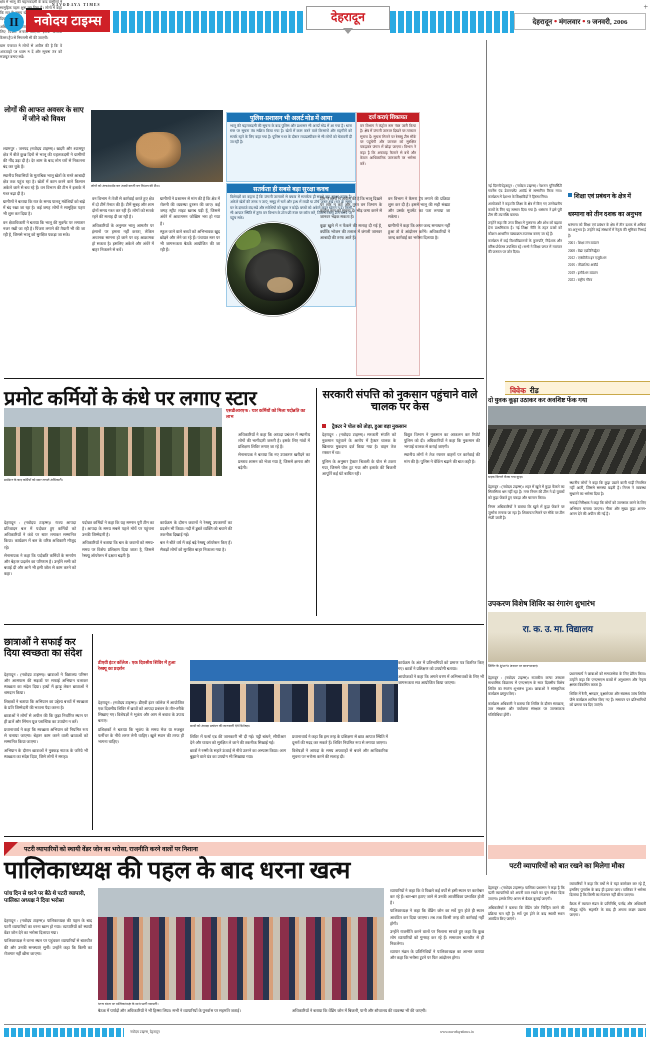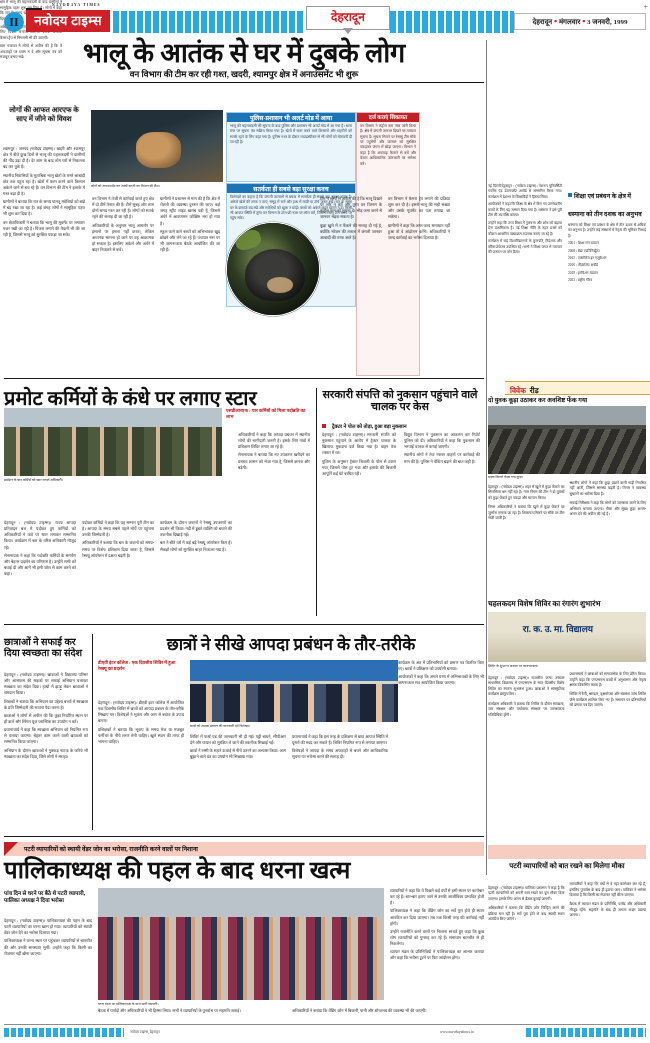--- a/index.html
+++ b/index.html
@@ -161,31 +161,27 @@
     <div class="mh-bars-l"></div>
     <div class="mh-edition">
       <span>देहरादून</span>
     </div>
     <div class="mh-bars-r"></div>
     <div class="mh-date">
       <span>देहरादून</span>
       <span class="dot">•</span>
       <span>मंगलवार</span>
       <span class="dot">•</span>
-      <span>3 जनवरी, 1999</span>
+      <span>9 जनवरी, 2006</span>
     </div>
     <div class="mh-plus">+</div>
   </div>
 
-  <div class="lead">
-    <div class="hl lead-hl">भालू के आतंक से घर में दुबके लोग</div>
-    <div class="sub lead-sub">वन विभाग की टीम कर रही गश्त, खदरी, श्यामपुर क्षेत्र में अनाउंसमेंट भी शुरू</div>
-  </div>
-
-  <div class="lead-l-kicker">लोगों की आफत आरएफ के साए में जीने को विवश</div>
+
+  <div class="lead-l-kicker">लोगों की आफत अवसर के साए में जीने को विवश</div>
 
   <div class="photo p-car lead-photo1"></div>
   <div class="cap lead-photo1cap">लोगों को अनाउंसमेंट कर अलर्ट करती वन विभाग की टीम।</div>
 
   <div class="bluebox box-police">
     <div class="bluehdr">पुलिस-प्रशासन भी अलर्ट मोड में आया</div>
     <div class="bluebody">भालू की चहलकदमी की सूचना के बाद पुलिस और प्रशासन भी अलर्ट मोड में आ गया है। थाना स्तर पर सूचना तंत्र सक्रिय किया गया है। खेतों में काम करने वाले किसानों और राहगीरों को सतर्क रहने के लिए कहा गया है। पुलिस गश्त के दौरान लाउडस्पीकर से भी लोगों को चेतावनी दी जा रही है।</div>
   </div>
 
   <div class="bluebox box-satark">
@@ -278,21 +274,21 @@
     </div>
     <div class="cap">सड़क किनारे फेंका गया कूड़ा।</div>
     <div class="rr-body" style="margin-top:2px;">
       <p>देहरादून : (नवोदय टाइम्स)। शहर में खुले में कूड़ा फेंकने का सिलसिला थम नहीं रहा है। नगर निगम की टीम ने दो युवकों को कूड़ा फेंकते हुए पकड़ा और चालान किया।</p>
       <p>निगम अधिकारियों ने बताया कि खुले में कूड़ा फेंकने पर जुर्माना लगाया जा रहा है। शिकायत मिलने पर मौके पर टीम भेजी जाती है।</p>
       <p>स्थानीय लोगों ने कहा कि कूड़ा उठाने वाली गाड़ी नियमित नहीं आती, जिससे समस्या बढ़ती है। निगम ने व्यवस्था सुधारने का भरोसा दिया है।</p>
       <p>सफाई निरीक्षक ने कहा कि लोगों को जागरूक करने के लिए अभियान चलाया जाएगा। गीला और सूखा कूड़ा अलग-अलग देने की अपील की गई है।</p>
     </div>
   </div>
 
-  <div class="hl" style="position:absolute;left:488px;top:600px;width:158px;font-size:7.4px;">चहलकदम विशेष शिविर का रंगारंग शुभारंभ</div>
+  <div class="hl" style="position:absolute;left:488px;top:600px;width:158px;font-size:7.4px;">उपकरण विशेष शिविर का रंगारंग शुभारंभ</div>
   <div class="photo p-school" style="position:absolute;left:488px;top:612px;width:158px;height:50px;">
     <div class="sign">रा. क. उ. मा. विद्यालय</div>
   </div>
   <div class="cap" style="position:absolute;left:488px;top:663px;width:158px;">शिविर के शुभारंभ अवसर पर छात्र-छात्राएं।</div>
   <div class="rr-body" style="position:absolute;left:488px;top:672px;width:158px;">
     <p>देहरादून : (नवोदय टाइम्स)। राजकीय कन्या उच्चतर माध्यमिक विद्यालय में एनएसएस के सात दिवसीय विशेष शिविर का रंगारंग शुभारंभ हुआ। छात्राओं ने सांस्कृतिक कार्यक्रम प्रस्तुत किए।</p>
     <p>कार्यक्रम अधिकारी ने बताया कि शिविर के दौरान स्वच्छता, जल संरक्षण और पर्यावरण संरक्षण पर जागरूकता गतिविधियां होंगी।</p>
     <p>प्रधानाचार्य ने छात्राओं को समाजसेवा के लिए प्रेरित किया। उन्होंने कहा कि एनएसएस छात्रों में अनुशासन और नेतृत्व क्षमता विकसित करता है।</p>
     <p>शिविर में रैली, श्रमदान, वृक्षारोपण और स्वास्थ्य जांच शिविर जैसे कार्यक्रम शामिल किए गए हैं। समापन पर प्रतिभागियों को प्रमाण पत्र दिए जाएंगे।</p>
   </div>
@@ -352,21 +348,20 @@
   <div class="body-col" style="position:absolute;left:4px;top:672px;width:84px;">
     <p>देहरादून : (नवोदय टाइम्स)। छात्राओं ने विद्यालय परिसर और आसपास की सड़कों पर सफाई अभियान चलाकर स्वच्छता का संदेश दिया। हाथों में झाड़ू लेकर छात्राओं ने श्रमदान किया।</p>
     <p>शिक्षकों ने बताया कि अभियान का उद्देश्य बच्चों में स्वच्छता के प्रति जिम्मेदारी की भावना पैदा करना है।</p>
     <p>छात्राओं ने लोगों से अपील की कि कूड़ा निर्धारित स्थान पर ही डालें और सिंगल यूज प्लास्टिक का उपयोग न करें।</p>
     <p>प्रधानाचार्य ने कहा कि स्वच्छता अभियान को नियमित रूप से चलाया जाएगा। बेहतर काम करने वाली छात्राओं को सम्मानित किया जाएगा।</p>
     <p>अभियान के दौरान छात्राओं ने नुक्कड़ नाटक के जरिये भी स्वच्छता का संदेश दिया, जिसे लोगों ने सराहा।</p>
   </div>
 
   <div class="rule" style="position:absolute;left:92px;top:634px;width:0.7px;height:196px;"></div>
 
-  <div class="hl stu-hl" style="position:absolute;left:98px;top:636px;width:386px;">छात्रों ने सीखे आपदा प्रबंधन के तौर-तरीके</div>
   <div class="kicker-red" style="position:absolute;left:98px;top:660px;width:86px;line-height:1.25;">डीएवी इंटर कॉलेज : एक दिवसीय शिविर में हुआ रेस्क्यू का प्रदर्शन</div>
   <div class="photo p-handshake" style="position:absolute;left:190px;top:660px;width:208px;height:62px;">
       <div class="row"></div>
     </div>
   <div class="cap" style="position:absolute;left:190px;top:723px;width:208px;">छात्रों को आपदा प्रबंधन की जानकारी देते विशेषज्ञ।</div>
 
   <div class="body-col" style="position:absolute;left:98px;top:700px;width:86px;">
     <p>देहरादून : (नवोदय टाइम्स)। डीएवी इंटर कॉलेज में आयोजित एक दिवसीय शिविर में छात्रों को आपदा प्रबंधन के तौर-तरीके सिखाए गए। विशेषज्ञों ने भूकंप और आग से बचाव के उपाय बताए।</p>
     <p>प्रशिक्षकों ने बताया कि भूकंप के समय मेज या मजबूत फर्नीचर के नीचे शरण लेनी चाहिए। खुले स्थान की तरफ ही भागना चाहिए।</p>
   </div>

